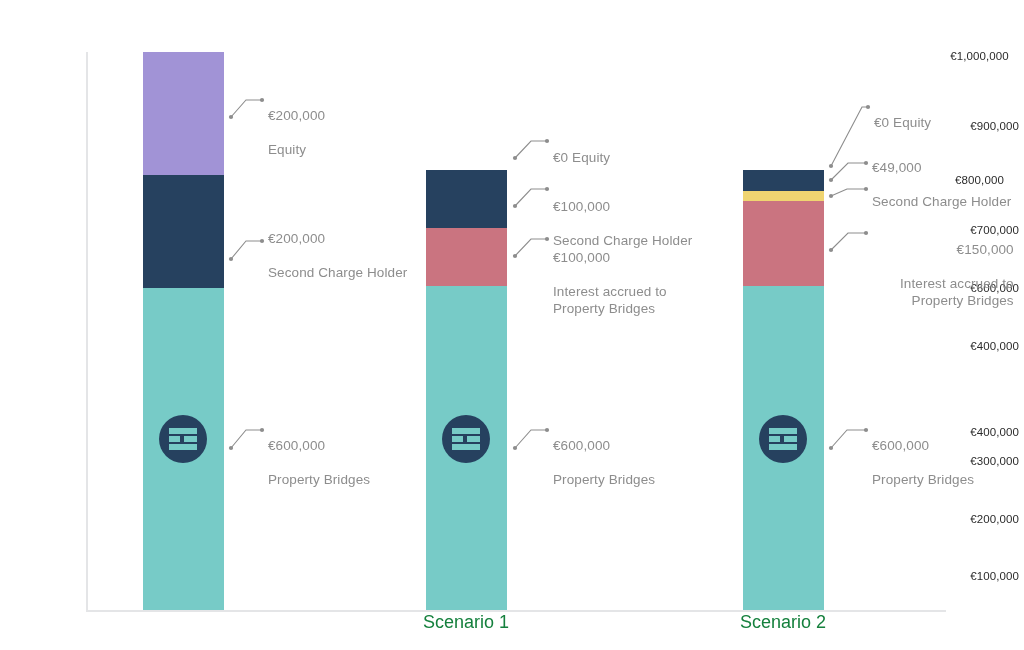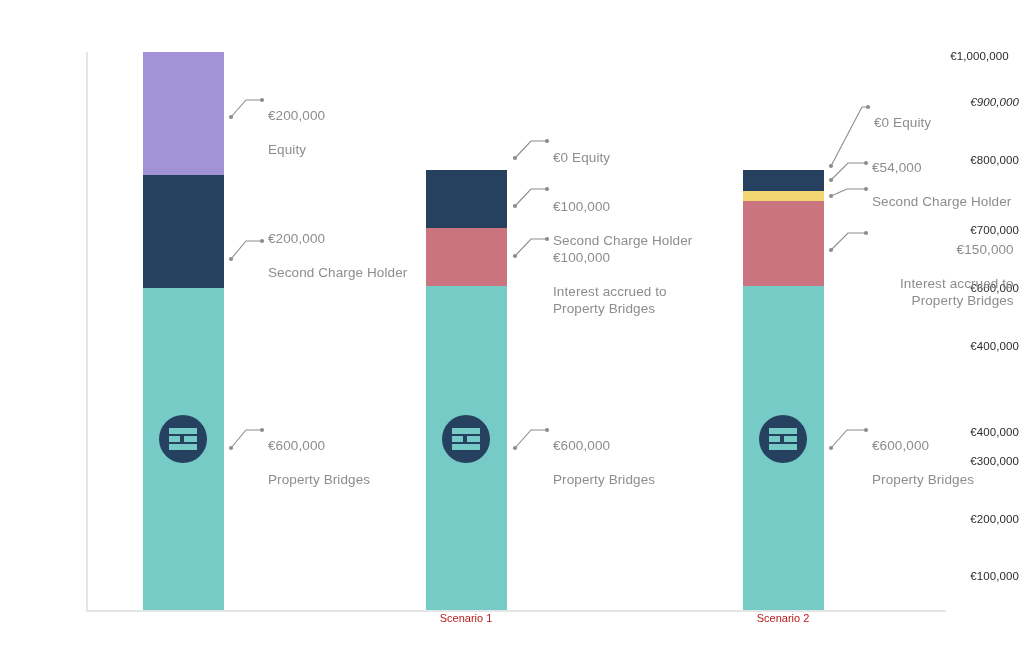--- a/index.html
+++ b/index.html
@@ -41,22 +41,22 @@
     text-align: right;
     padding-right: 5px;
     font-size: 11.5px;
     color: #2b2b2b;
     letter-spacing: .1px;
     white-space: nowrap;
   }
 
   .x-tick-label {
     position: absolute;
-    font-size: 11px;
-    color: #b91c1c;
+    font-size: 18px;
+    color: #15803d;
     text-align: center;
     white-space: nowrap;
     transform: translateX(-50%);
     top: 612px;
   }
 
   
   .bar-group { position: absolute; }
   .bar-seg {
     position: absolute;
@@ -99,22 +99,22 @@
     overflow: visible;
     pointer-events: none;
   }
 </style>
 </head>
 <body>
 
 <div id="chart-root">
 
   <div class="y-tick-label" style="top:50px;text-align:center;">€1,000,000</div>
-  <div class="y-tick-label" style="top:96px;font-style:italic;">€900,000</div>
-  <div class="y-tick-label" style="top:154px;">€800,000</div>
+  <div class="y-tick-label" style="top:120px;">€900,000</div>
+  <div class="y-tick-label" style="top:174px;text-align:center;">€800,000</div>
   <div class="y-tick-label" style="top:224px;">€700,000</div>
   <div class="y-tick-label" style="top:282px;">€600,000</div>
   <div class="y-tick-label" style="top:340px;">€400,000</div>
   <div class="y-tick-label" style="top:398px;margin-top:28px;">€400,000</div>
   <div class="y-tick-label" style="top:455px;">€300,000</div>
   <div class="y-tick-label" style="top:513px;">€200,000</div>
   <div class="y-tick-label" style="top:570px;">€100,000</div>
 
   <div class="y-axis-line"></div>
   <div class="x-axis-line"></div>
@@ -243,21 +243,21 @@
   </div>
   <div class="annot" style="left:553px; top:420px;">
     <span class="val">€600,000</span>
     <span class="lbl">Property Bridges</span>
   </div>
 
   <div class="annot" style="left:874px; top:97px;">
     <span class="val">€0 Equity</span>
   </div>
   <div class="annot" style="left:872px; top:142px;">
-    <span class="val">€54,000</span>
+    <span class="val">€49,000</span>
     <span class="lbl">Second Charge Holder</span>
   </div>
   <div class="annot" style="left:900px; top:224px;text-align:right;">
     <span class="val">€150,000</span>
     <span class="lbl">Interest accrued to
 Property Bridges</span>
   </div>
   <div class="annot" style="left:872px; top:420px;">
     <span class="val">€600,000</span>
     <span class="lbl">Property Bridges</span>

